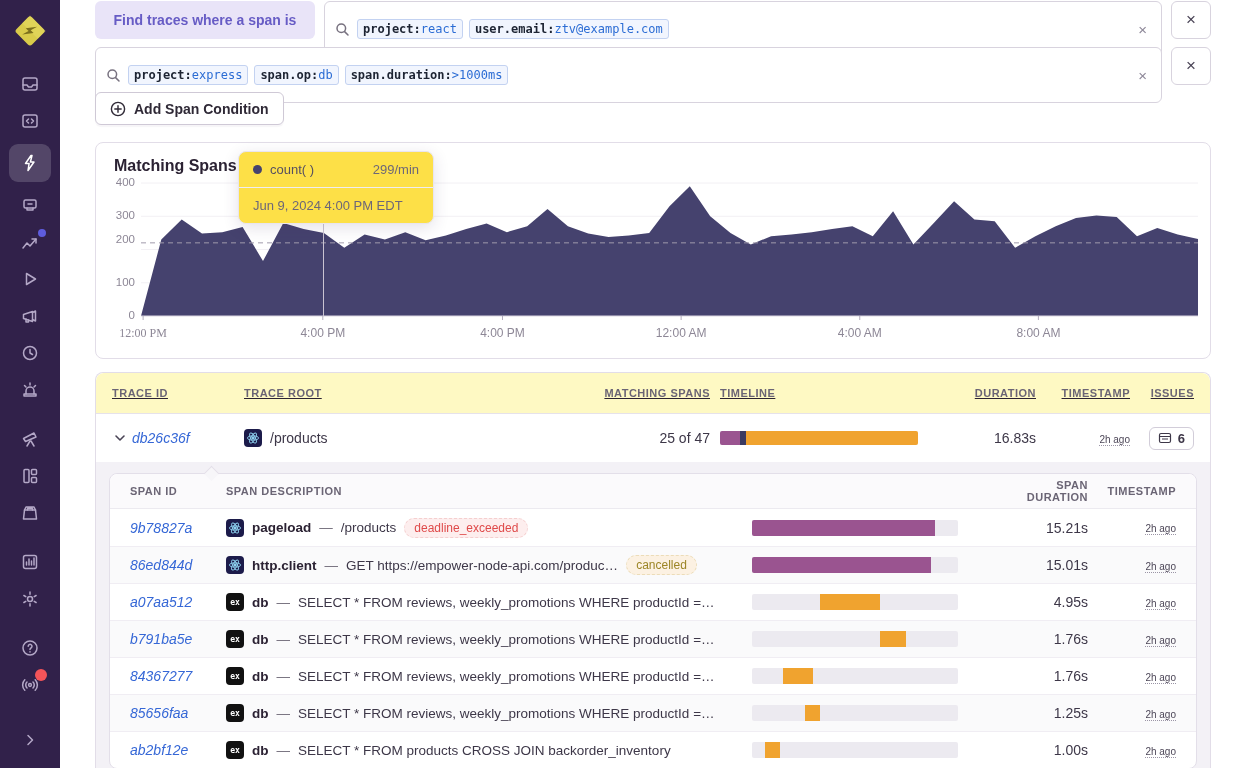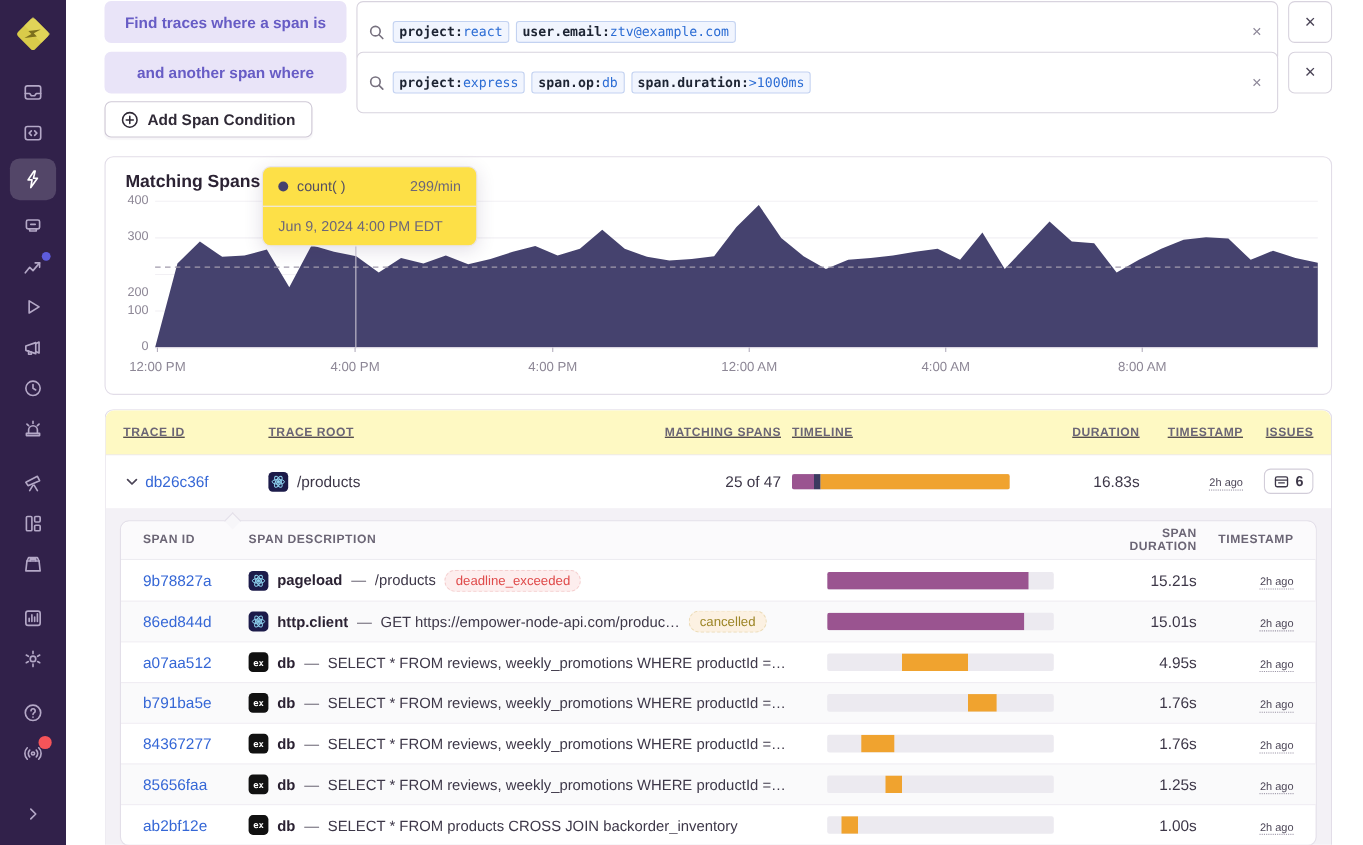--- a/index.html
+++ b/index.html
@@ -62,21 +62,21 @@
 
   
   .trace-card { margin-top:13px; border:1px solid #e2dde8; border-radius:8px 8px 0 0; border-bottom:none;
     background:#fff; height:398px; overflow:hidden; }
   .t-grid { display:grid; grid-template-columns:132px 1fr 112px 240px 86px 94px 64px; align-items:center; padding:0 16px; }
   .t-head { height:41px; background:#fef9c3; border-bottom:1px solid #e6e2ea; border-radius:8px 8px 0 0;text-decoration:underline; }
   .hcell { font-size:11px; font-weight:700; letter-spacing:.5px; color:#6b6575; text-transform:uppercase; }
   .r { text-align:right; }
   .trace-row { height:48px; }
   .chev { display:inline-flex; width:18px; cursor:pointer; }
-  .id-link { color:#3567d6; font-size:14px; cursor:pointer; }
+  .id-link { color:#3567d6; font-size:14px; cursor:pointer;font-style:italic; }
   .root-cell { display:flex; align-items:center; gap:8px; font-size:14px; color:#3d3748; }
   .plat { width:18px; height:18px; border-radius:4px; display:inline-flex; align-items:center; justify-content:center; flex:none; }
   .plat.react { background:#1c1b4a; }
   .plat.express { background:#111; color:#fff; font:700 8px "DejaVu Sans Mono", monospace; }
   .num { font-size:14px; color:#3d3748; }
   .bar-track { position:relative; width:198px; height:14px; background:#eceaf0; border-radius:2px; overflow:hidden; }
   .bar-track.big { width:198px; }
   .seg { position:absolute; top:0; bottom:0; }
   .ts { color:#4d4758; font-size:10px; border-bottom:1px dotted #9b95a6; cursor:pointer; }
   .issues-badge { display:inline-flex; align-items:center; gap:6px; border:1px solid #d2cdd9; border-radius:6px;
@@ -237,21 +237,20 @@
           <span class="token"><span class="tk">project:</span><span class="tv">react</span></span>
           <span class="token"><span class="tk">user.email:</span><span class="tv">ztv@example.com</span></span>
         </div>
       <span class="clear-x">×</span>
     </div>
     <div class="del-btn">×</div>
   </div>
 
   
   <div class="qrow">
-    <div class="chip">and another span where</div>
     <div class="searchbar">
       <svg class="mag" width="15" height="15" viewBox="0 0 15 15" fill="none" stroke="#77717f" stroke-width="1.5" stroke-linecap="round">
           <circle cx="6.3" cy="6.3" r="4.3"></circle>
           <path d="M9.6 9.6l3.4 3.4"></path>
         </svg>
       <div class="tokens">
           <span class="token"><span class="tk">project:</span><span class="tv">express</span></span>
           <span class="token"><span class="tk">span.op:</span><span class="tv">db</span></span>
           <span class="token"><span class="tk">span.duration:</span><span class="tv">&gt;1000ms</span></span>
         </div>
@@ -283,26 +282,26 @@
           <line x1="181.80399999999997" x2="181.80399999999997" y1="133" y2="137" stroke="#b3adbd" stroke-width="1"></line>
           <line x1="361.494" x2="361.494" y1="133" y2="137" stroke="#b3adbd" stroke-width="1"></line>
           <line x1="540.1270000000001" x2="540.1270000000001" y1="133" y2="137" stroke="#b3adbd" stroke-width="1"></line>
           <line x1="718.7600000000001" x2="718.7600000000001" y1="133" y2="137" stroke="#b3adbd" stroke-width="1"></line>
           <line x1="897.393" x2="897.393" y1="133" y2="137" stroke="#b3adbd" stroke-width="1"></line>
           <line x1="0" x2="1057" y1="59.849999999999994" y2="59.849999999999994" stroke="#a19bac" stroke-width="1" stroke-dasharray="5 4"></line>
         </svg>
       <div id="ylabs">
           <div class="ylab" style="top: 126px;">0</div>
           <div class="ylab" style="top: 92.75px;">100</div>
-          <div class="ylab" style="top: 77px;">200</div>
+          <div class="ylab" style="top: 50px;">200</div>
           <div class="ylab" style="top: 26.25px;">300</div>
           <div class="ylab" style="top: -7px;">400</div>
         </div>
       <div id="xlabs">
-          <div class="xlab" style="left: 2.114px;">12:00 PM</div>
+          <div class="xlab" style="left: 2.114px; font-family: Liberation Serif, serif;">12:00 PM</div>
           <div class="xlab" style="left: 181.804px;">4:00 PM</div>
           <div class="xlab" style="left: 361.494px;">4:00 PM</div>
           <div class="xlab" style="left: 540.127px;">12:00 AM</div>
           <div class="xlab" style="left: 718.76px;">4:00 AM</div>
           <div class="xlab" style="left: 897.393px;">8:00 AM</div>
         </div>
       <div class="hoverline" id="hoverline" style="left: 181.804px;"></div>
     </div>
     <div class="tooltip">
       <div class="tt-row">

